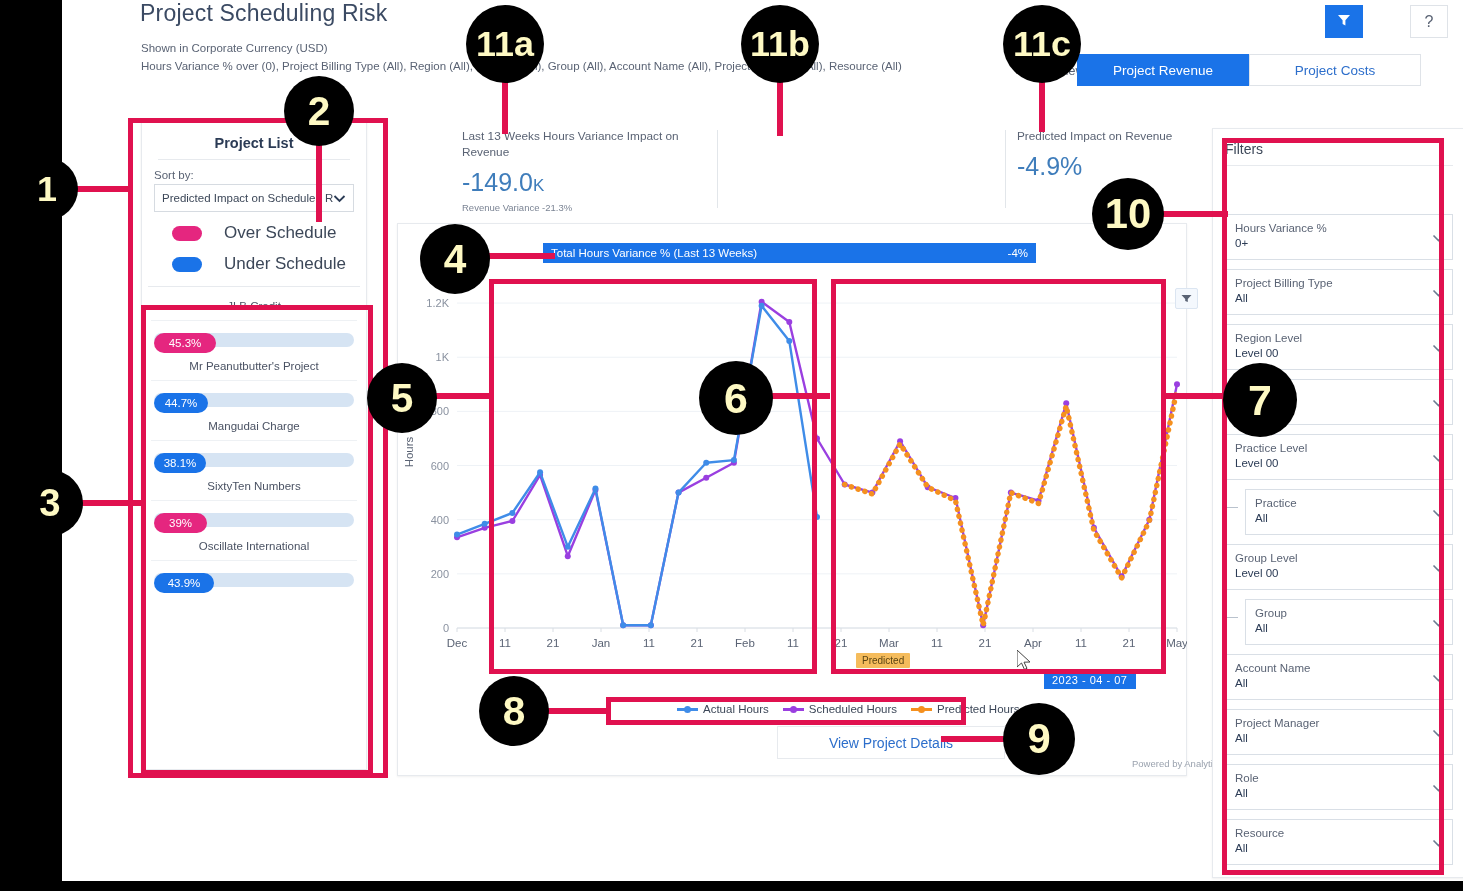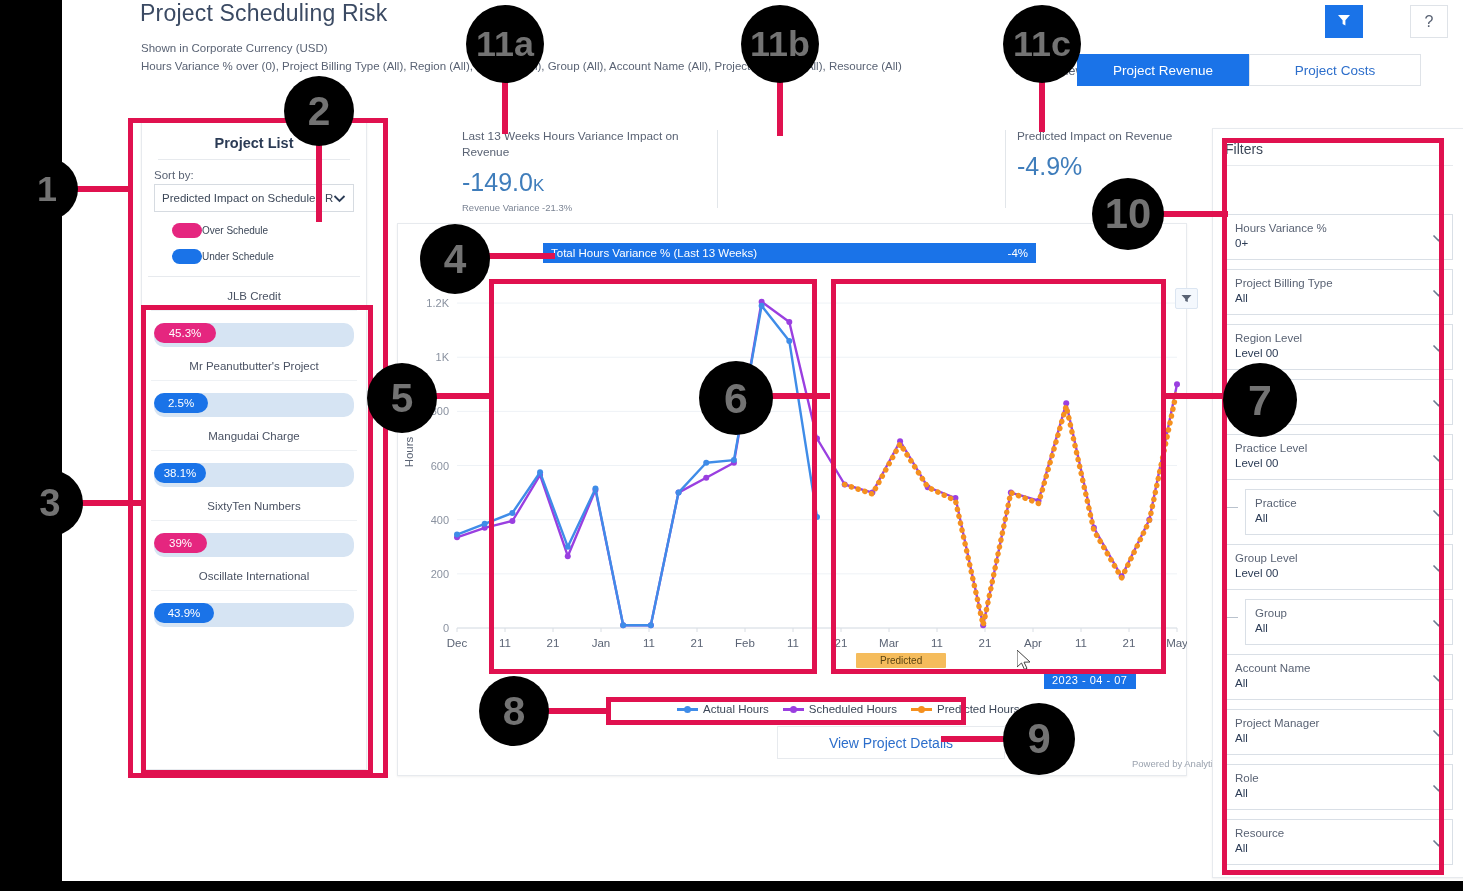--- a/index.html
+++ b/index.html
@@ -85,27 +85,27 @@
   .sort-select {
     margin: 0 12px; height: 28px; border: 1px solid #d6dbe1; background: #fff;
     display: flex; align-items: center; justify-content: space-between;
     padding: 0 7px; cursor: pointer;
   }
   .sort-select span.txt {
     font-size: 11.5px; color: #3c4758; white-space: nowrap; overflow: hidden;
   }
   .legend-row { display: flex; align-items: center; margin: 11px 0 0 30px; }
   .legend-pill { width: 30px; height: 15px; border-radius: 8px; }
-  .legend-text { font-size: 10px; color: #3c4758; margin-left: 0; }
+  .legend-text { font-size: 17px; color: #3c4758; margin-left: 22px; }
   .proj-list-rule { margin: 12px 6px 0 6px; border-top: 1px solid #e7eaee; }
   .proj-item { padding: 13px 0 0 0; }
   .proj-name { text-align: center; font-size: 11.5px; color: #4a5263; }
   .proj-sep { margin: 8px 9px 0 9px; border-top: 1px solid #eef1f4; }
   .bar-track {
-    margin: 12px 12px 0 12px; height: 24px; border-radius: 10px;
+    margin: 12px 12px 0 12px; height: 14px; border-radius: 10px;
     background: #d6e4f3; position: relative;
   }
   .bar-fill {
     position: absolute; left: 0; top: 0; height: 20px; border-radius: 10px;
     display: flex; align-items: center; justify-content: center;
     color: #fff; font-size: 11.5px;
   }
 
   
   .kpi {
@@ -134,21 +134,21 @@
   .chart-dropdown {
     position: absolute; left: 1113px; top: 288px;
     width: 23px; height: 21px; background: #f4f8fd;
     border: 1px solid #dbe5f1; border-radius: 2px;
     display: flex; align-items: center; justify-content: center;
     cursor: pointer;
   }
   .pred-badge {
     position: absolute; left: 794px; top: 653px;
     background: #f5bc5c; color: #5a4412; font-size: 10px;
-    padding: 2px 24px; border-radius: 1px;
+    padding: 2px 6px; border-radius: 1px;
   }
   .date-tooltip {
     position: absolute; left: 982px; top: 671px;
     background: #1a73e8; color: #fff; font-size: 11px;
     padding: 3px 8px; letter-spacing: .5px;
   }
   .chart-legend {
     position: absolute; left: 609px; top: 700px;
     display: flex; align-items: center; gap: 14px;
     background: #fff; padding: 3px 6px;
@@ -188,21 +188,21 @@
     border-left: 1px solid #b9c2cd; border-bottom: 1px solid #b9c2cd;
   }
   .f-label { font-size: 11.5px; color: #5a6374; line-height: 15px; }
   .f-value { font-size: 11.5px; color: #2b3b55; line-height: 15px; }
   .f-chev { position: absolute; right: 7px; top: 50%; transform: translateY(-50%); }
 
   
   .ann-box { position: absolute; border: 5px solid #e0114f; pointer-events: none; }
   .ann-line { position: absolute; background: #e0114f; pointer-events: none; }
   .ann-badge {
-    position: absolute; border-radius: 50%; background: #000; color: #737373;
+    position: absolute; border-radius: 50%; background: #000; color: #fef9c3;
     display: flex; align-items: center; justify-content: center;
     font-weight: bold; font-family: "Liberation Sans", sans-serif;
   }
 </style>
 </head>
 <body>
 
 <div id="root">
   <div id="app">
 
@@ -253,21 +253,21 @@
             <div class="proj-name">JLB Credit</div>
             <div class="proj-sep"></div>
             <div class="bar-track">
               <div class="bar-fill" style="background: rgb(229, 38, 127); width: 62px;">45.3%</div>
             </div>
           </div>
           <div class="proj-item">
             <div class="proj-name">Mr Peanutbutter's Project</div>
             <div class="proj-sep"></div>
             <div class="bar-track">
-              <div class="bar-fill" style="background: rgb(26, 115, 232); width: 54px;">2.5%</div>
+              <div class="bar-fill" style="background: rgb(26, 115, 232); width: 54px;">44.7%</div>
             </div>
           </div>
           <div class="proj-item">
             <div class="proj-name">Mangudai Charge</div>
             <div class="proj-sep"></div>
             <div class="bar-track">
               <div class="bar-fill" style="background: rgb(26, 115, 232); width: 52px;">38.1%</div>
             </div>
           </div>
           <div class="proj-item">

